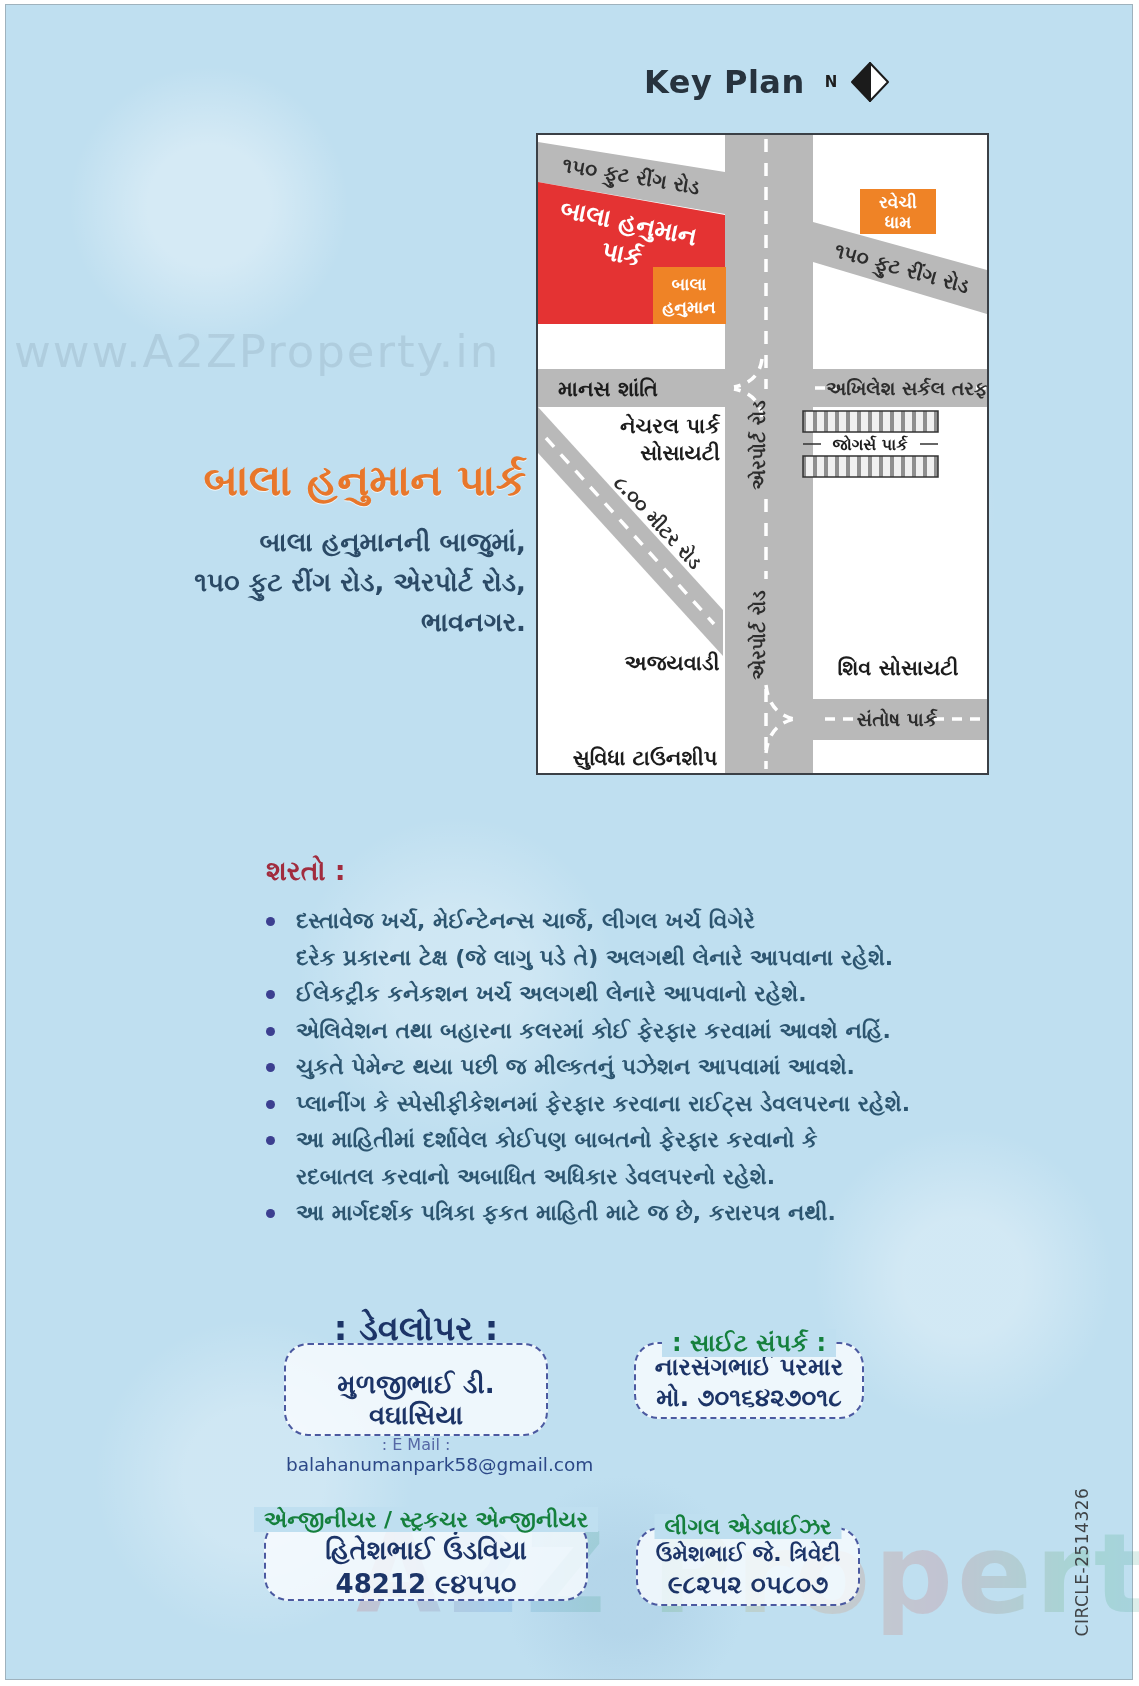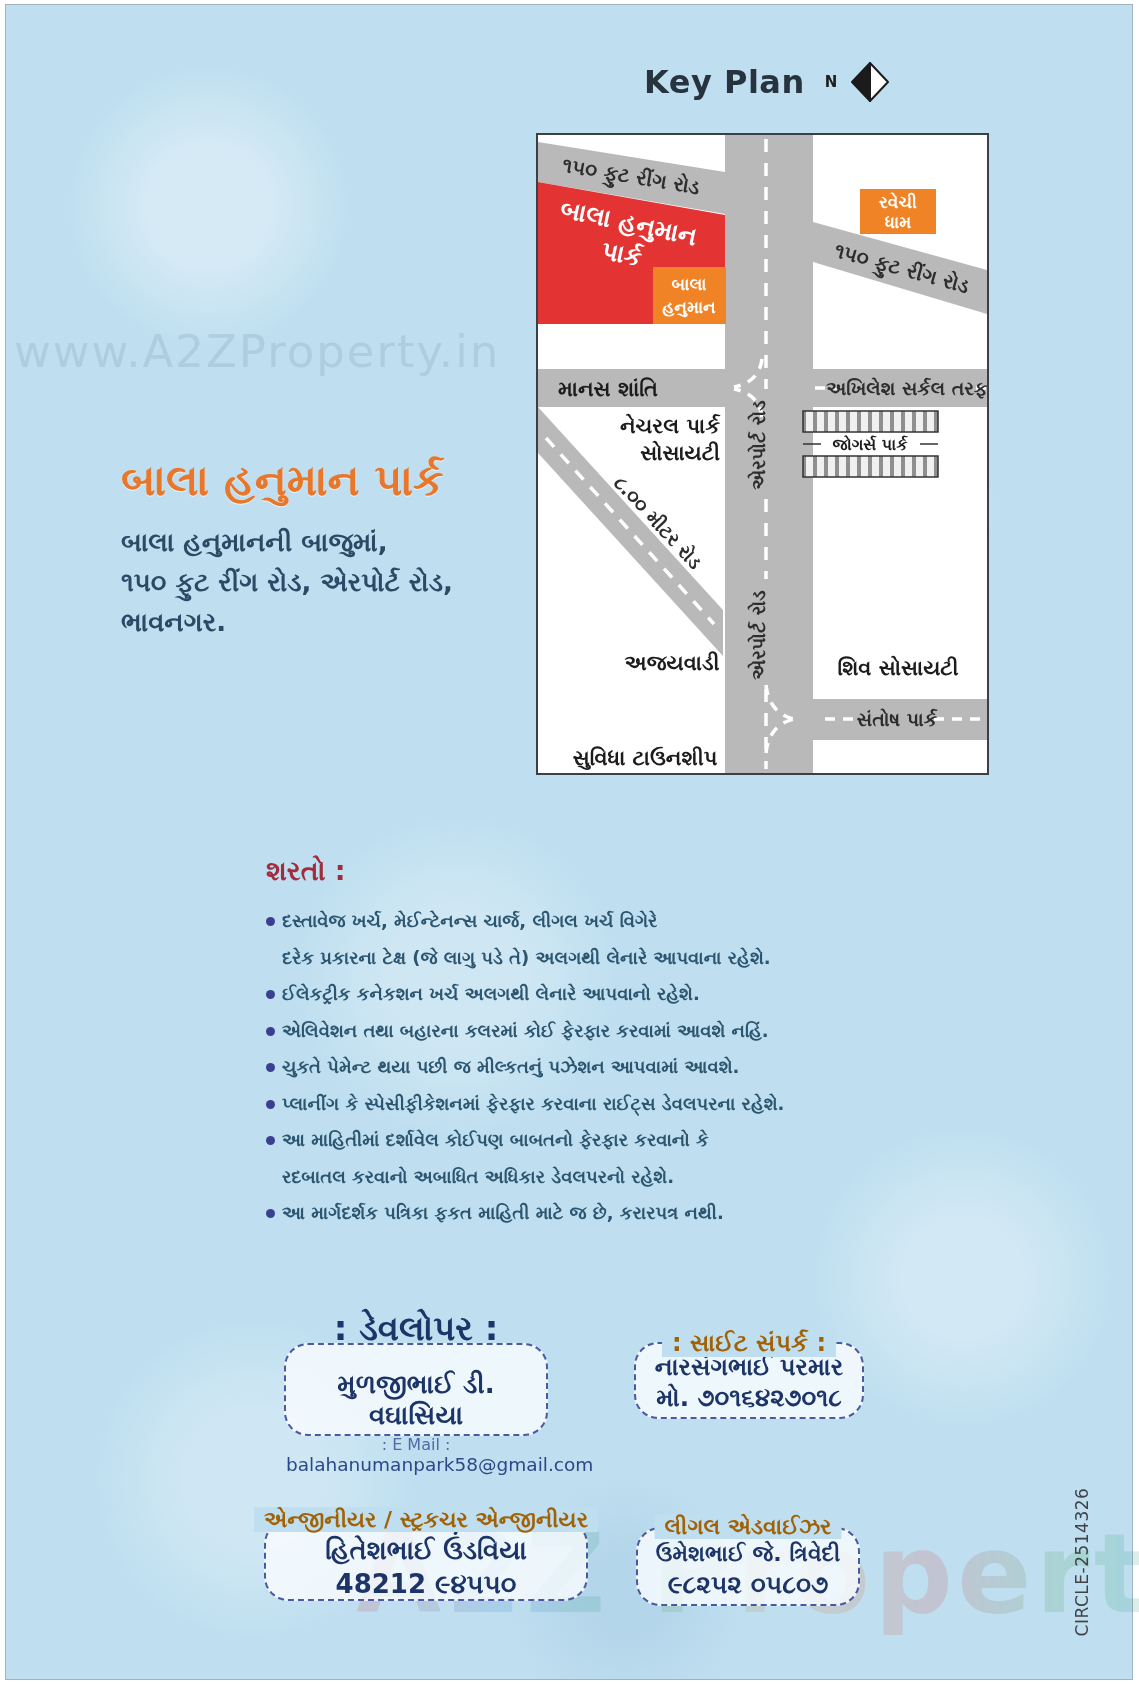--- a/index.html
+++ b/index.html
@@ -34,38 +34,38 @@
   .map{left:530px;top:128px;width:453px;height:642px;background:#ffffff;
        border:2px solid #3b4046;box-sizing:border-box;}
   .map svg{display:block;}
   .map text{font-family:"DejaVu Sans","Liberation Sans",sans-serif;}
   .rlabel{font-size:20px;font-weight:bold;fill:#2d2d2d;}
   .plabel{font-size:21px;font-weight:bold;fill:#1c1c1c;}
   .slabel{font-size:19px;font-weight:bold;fill:#2d2d2d;}
   .wlabel{fill:#ffffff;font-weight:bold;}
 
   
-  .project{left:115px;top:450px;width:405px;text-align:left;}
+  .project{left:115px;top:450px;width:405px;text-align:right;}
   .project .ptitle{font-size:43px;font-weight:bold;color:#e8772b;
                    text-shadow:0 1px 0 rgba(255,255,255,0.7);white-space:nowrap;}
   .project .paddr{margin-top:16px;font-size:26px;font-weight:bold;color:#2b4a66;line-height:40px;}
 
   
   .terms{left:260px;top:850px;width:680px;}
   .terms .theading{font-size:27px;font-weight:bold;color:#a12c3e;margin-bottom:16px;}
   .terms ul{list-style:none;margin:0;padding:0;}
-  .terms li{display:flex;gap:7px;font-size:18px;font-weight:600;color:#2c5570;
+  .terms li{display:flex;gap:21px;font-size:22px;font-weight:600;color:#2c5570;
             line-height:36.5px;}
   .terms .dot{width:9px;height:9px;border-radius:50%;background:#3c3f90;margin-top:14px;flex-shrink:0;}
 
   
   .card{box-sizing:border-box;border:2px dashed #4b59a0;border-radius:24px;
         background:rgba(250,253,255,0.8);text-align:center;color:#1c3467;}
   .legend{position:absolute;top:-15px;left:50%;transform:translateX(-50%);
-          background:#bfdff0;padding:0 10px;white-space:nowrap;font-weight:bold;color:#a16207;}
+          background:#bfdff0;padding:0 10px;white-space:nowrap;font-weight:bold;color:#15803d;}
   .dev-heading{left:270px;top:1303px;width:280px;text-align:center;
                font-size:34px;font-weight:bold;color:#1c3467;}
   .dev-box{left:278px;top:1338px;width:264px;height:93px;padding-top:24px;}
   .dev-name{font-size:26px;font-weight:bold;}
   .dev-email-label{font-size:16px;color:#5668a5;margin-top:4px;}
   .dev-email{font-size:18.5px;color:#2c4887;}
   .site-card{left:628px;top:1337px;width:230px;height:77px;padding-top:9px;}
   .site-legend{font-size:24px;}
   .site-name{font-size:24px;font-weight:bold;}
   .site-phone{font-size:24.5px;font-weight:bold;margin-top:2px;}

